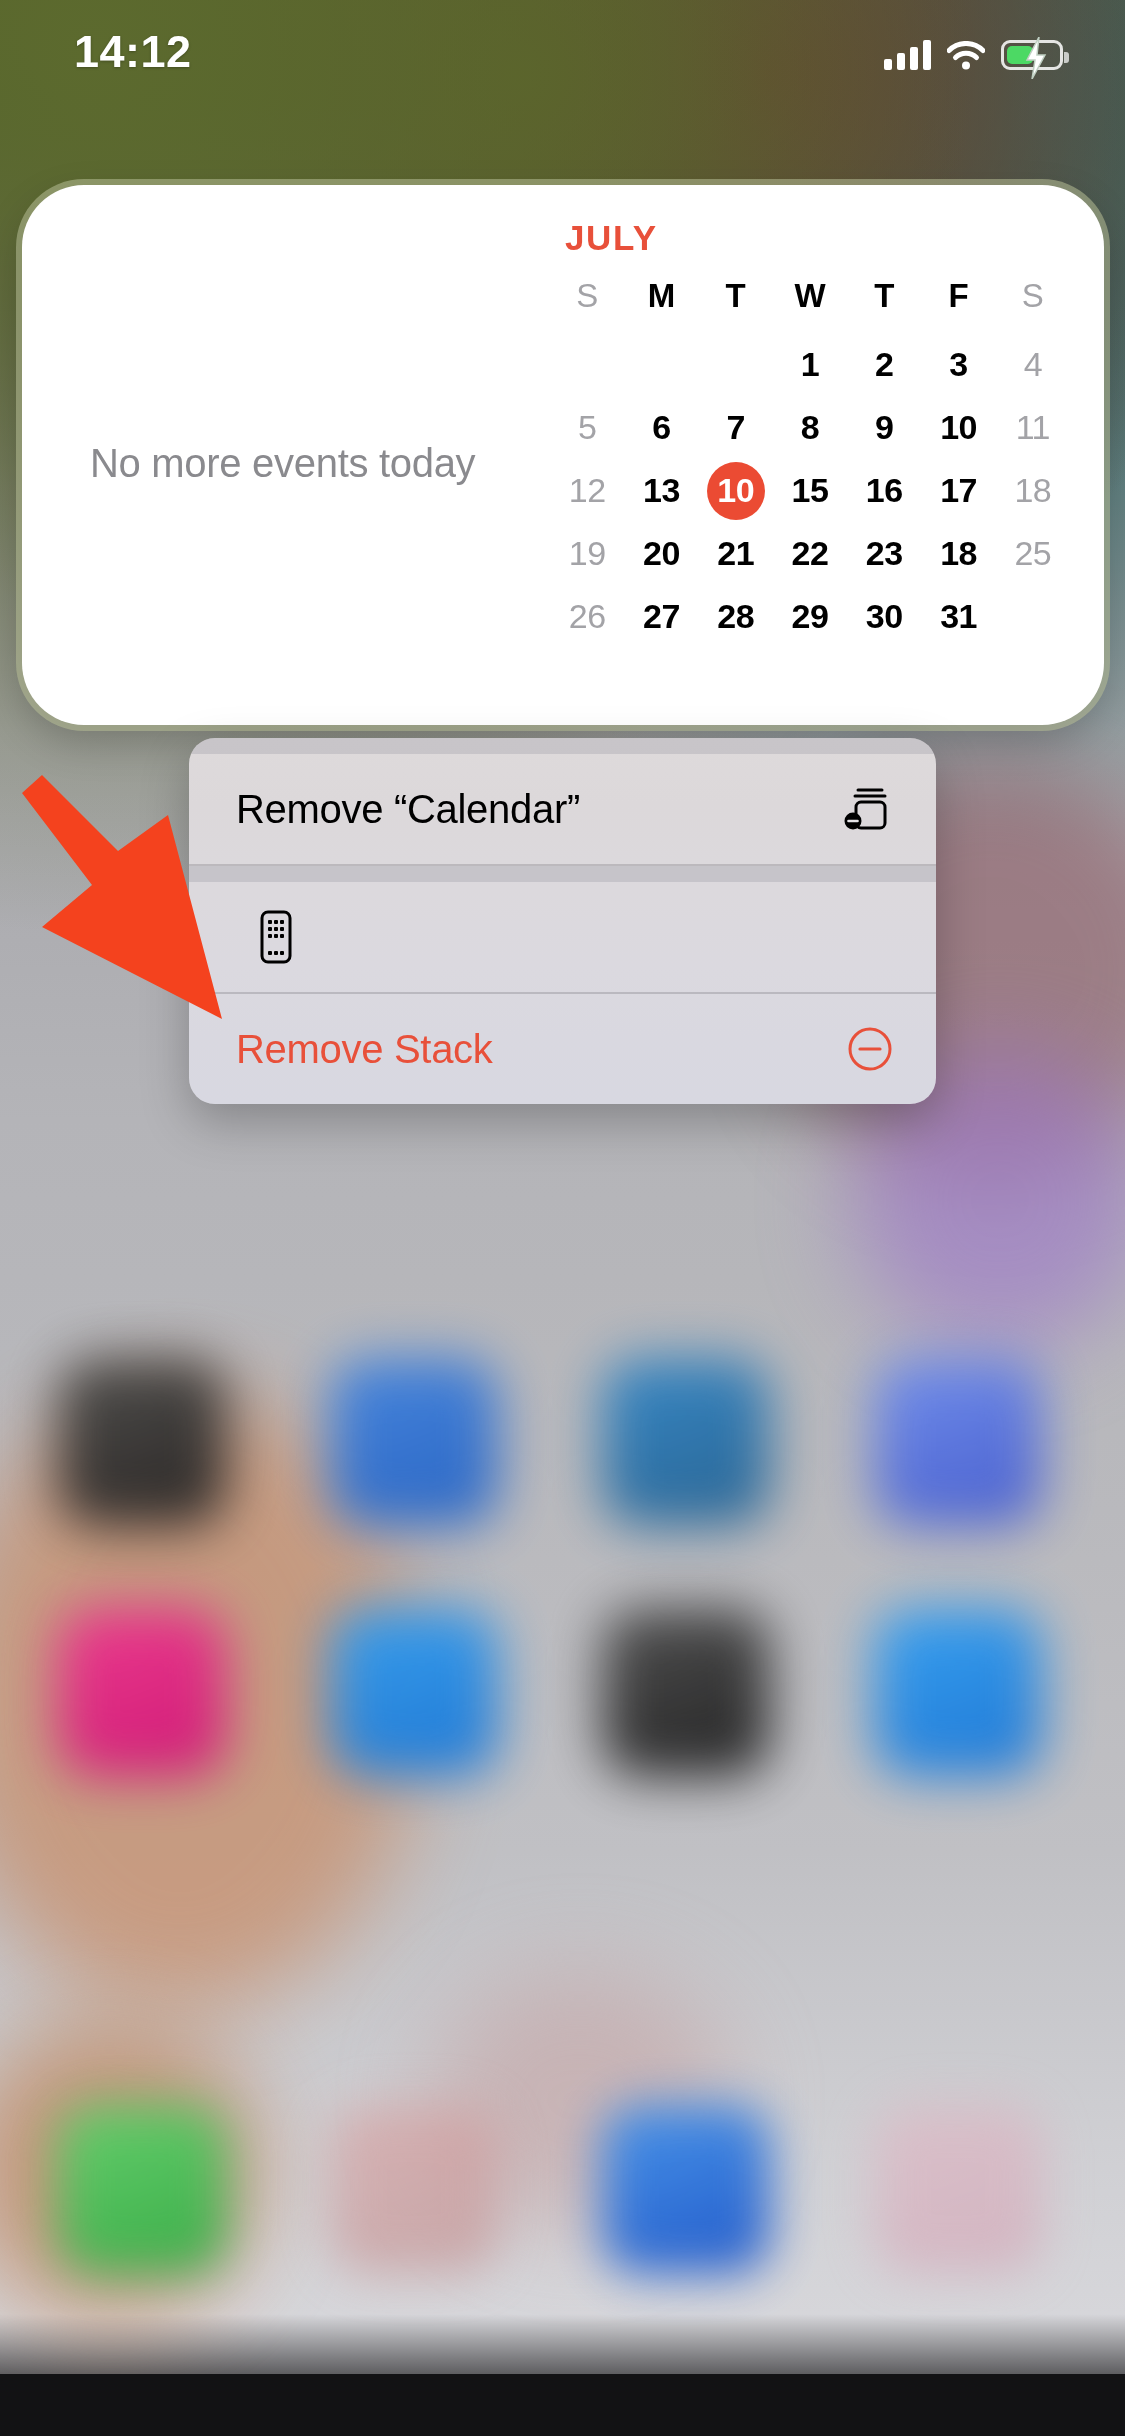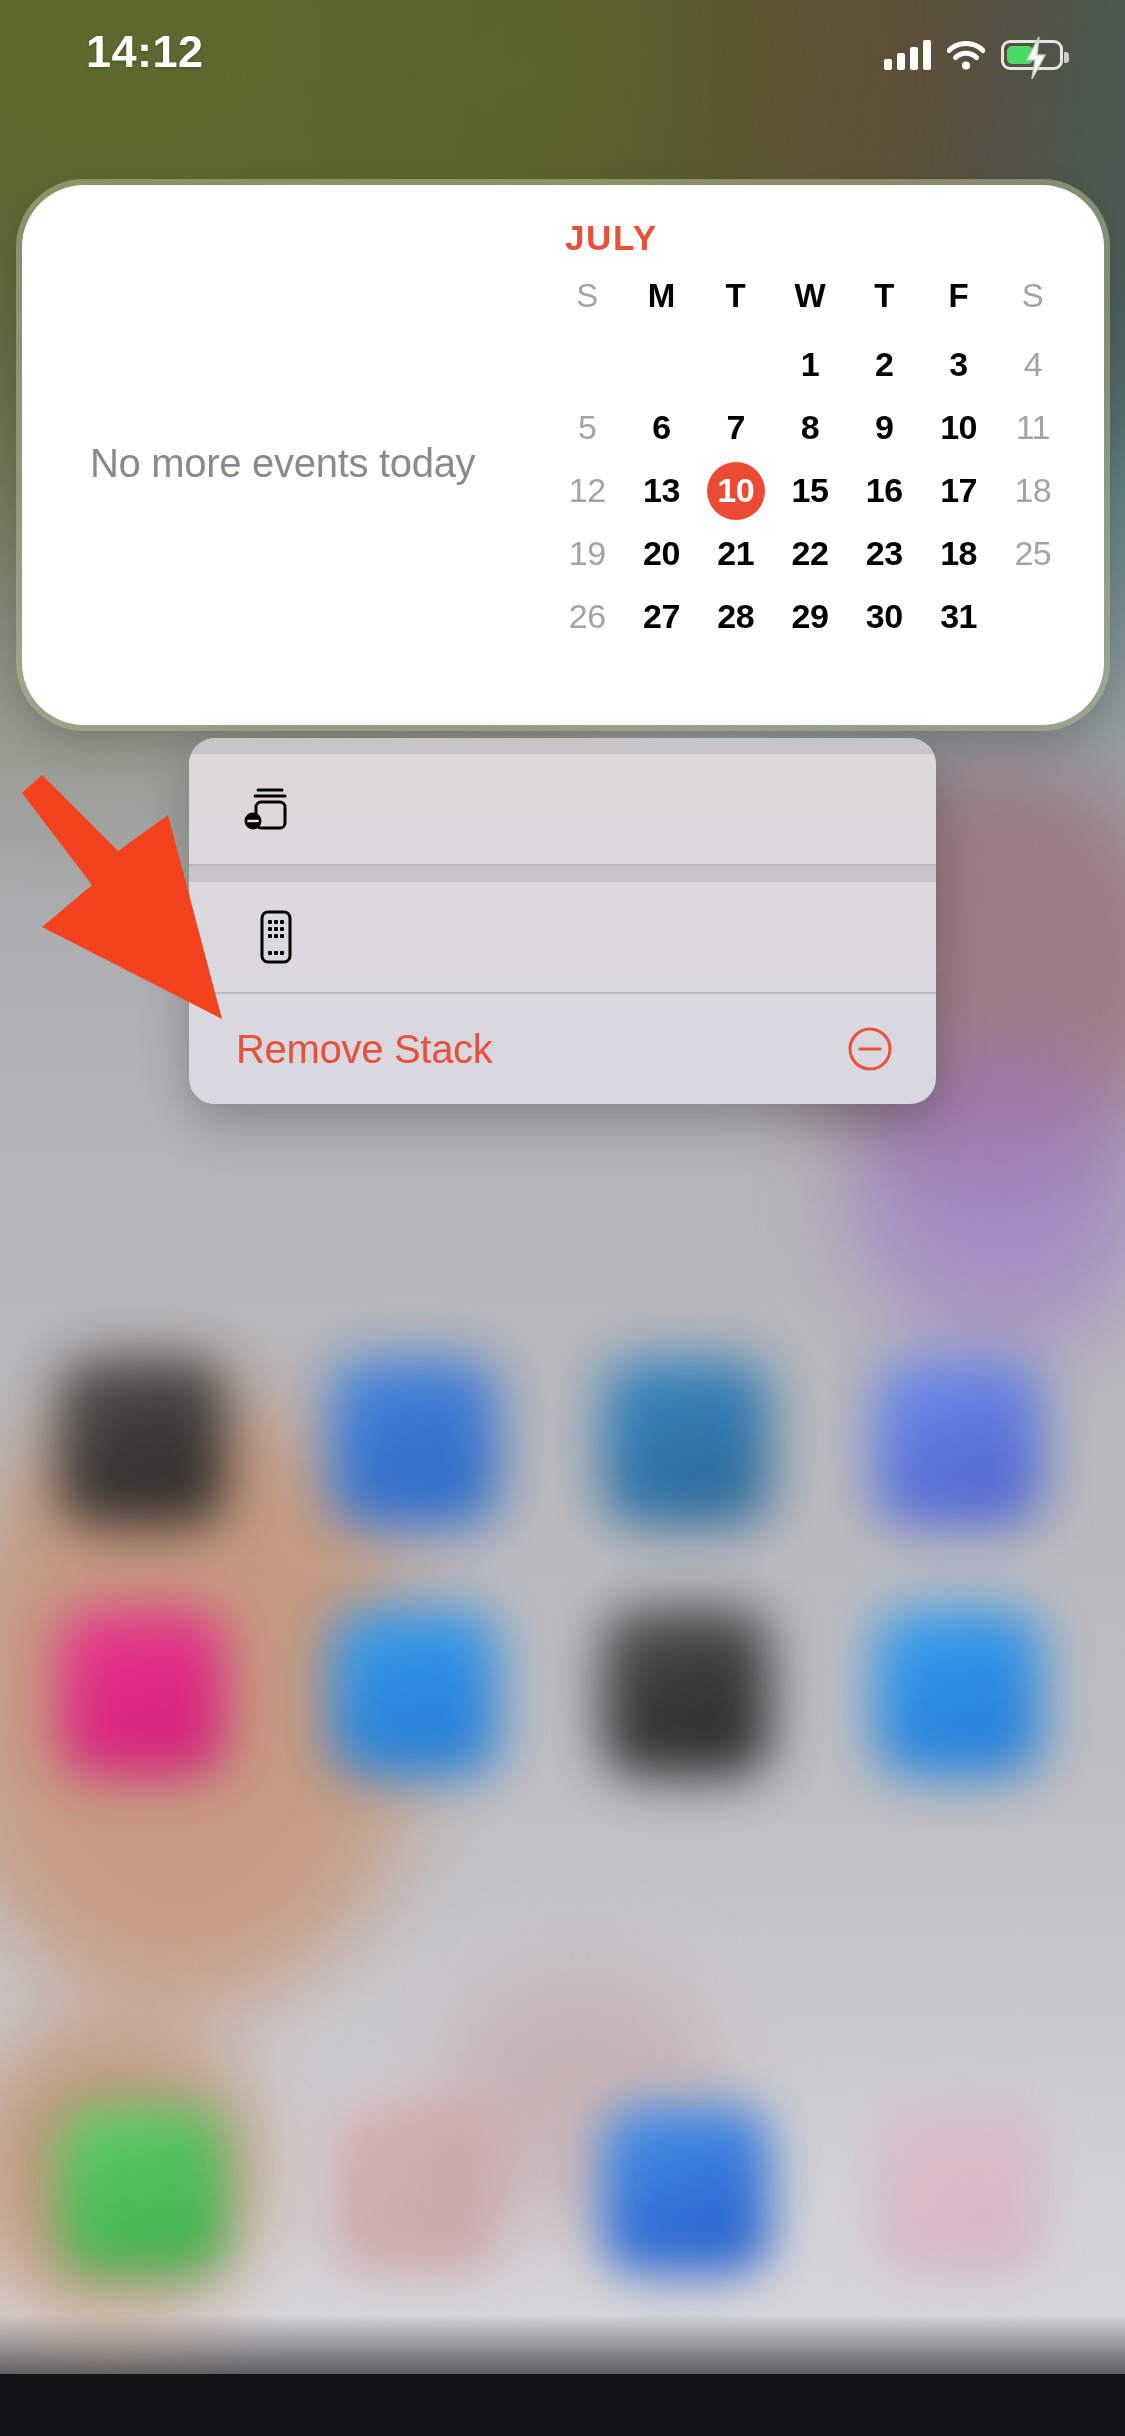--- a/index.html
+++ b/index.html
@@ -41,21 +41,21 @@
   .appicon.dock { filter:blur(24px); }
 
   
   #bottombar {
     position:absolute; left:0; right:0; bottom:0; height:62px;
     background:#121214;
   }
 
   
   #statusbar {
-    position:absolute; top:0; left:12px; right:0; height:132px;
+    position:absolute; top:0; left:0; right:0; height:132px;
     z-index:40;
     color:#ffffff;
   }
   #clock {
     position:absolute; left:74px; top:26px;
     font-size:45px; font-weight:600; letter-spacing:.5px;
     text-shadow:0 1px 3px rgba(0,0,0,.28);
   }
   #statusright {
     position:absolute; right:62px; top:40px;
@@ -293,20 +293,21 @@
         </div>
     </div>
   </div>
 
   <div id="menu">
 
 
     <div class="sep-thick"></div>
 
     <div class="mi">
+      <span class="lbl">Remove “Calendar”</span>
       <span class="ic">
         <svg width="52" height="52" viewBox="0 0 52 52">
           <path d="M16 7 H40" class="blk" stroke-width="3" stroke-linecap="round"></path>
           <path d="M13 13 H43" class="blk" stroke-width="3" stroke-linecap="round"></path>
           <rect x="14" y="19" width="29" height="26" rx="5" class="blk" stroke-width="3"></rect>
           <circle cx="11" cy="38" r="8.5" fill="#000"></circle>
           <path d="M6.5 38 H15.5" stroke="#e6e4e7" stroke-width="2.6" stroke-linecap="round"></path>
         </svg>
       </span>
     </div>

